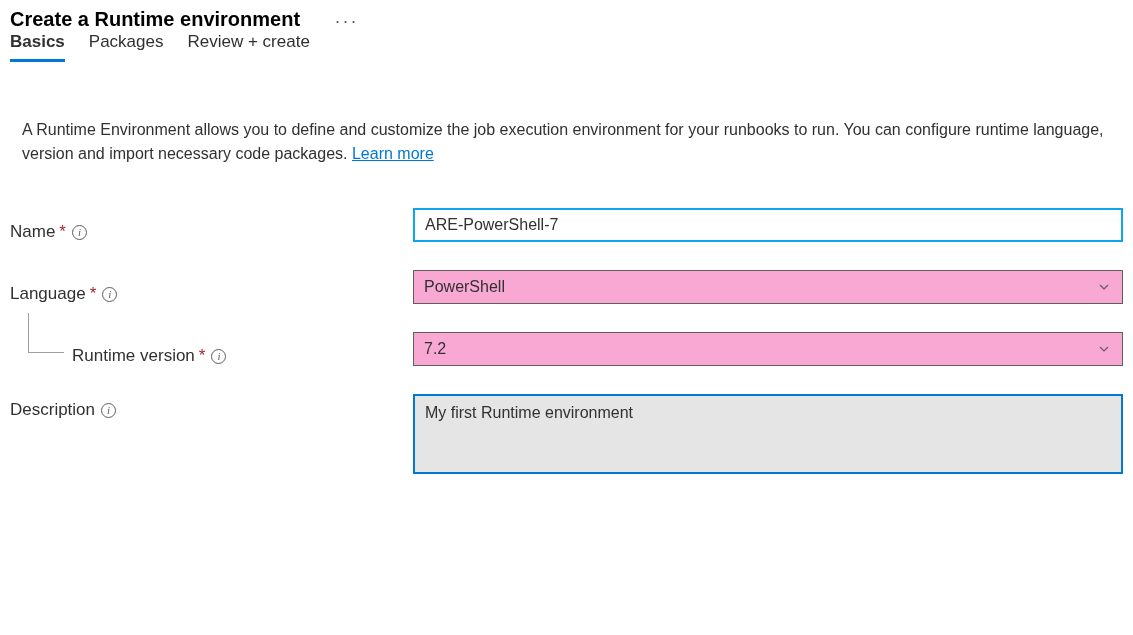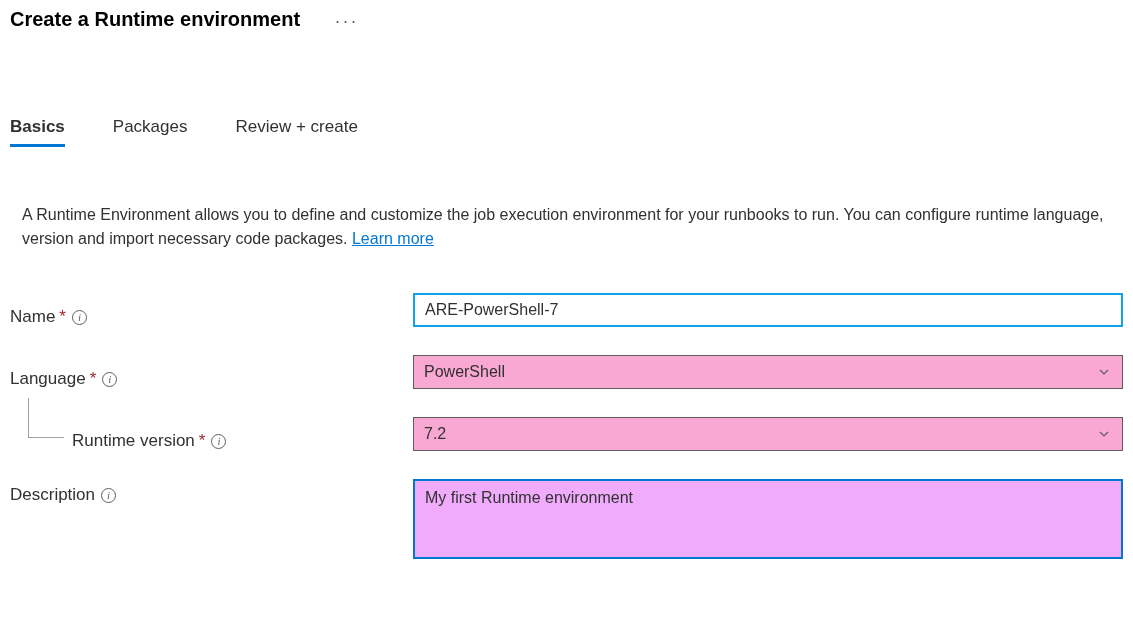--- a/index.html
+++ b/index.html
@@ -25,22 +25,21 @@
       display: inline-block;
       margin-left: 30px;
       color: #605e5c;
       font-size: 18px;
       letter-spacing: 2px;
       vertical-align: middle;
       cursor: pointer;
     }
     .tabs {
       display: flex;
-      gap: 48px;
-      margin-top: 85px;
+      gap: 24px;
       border-bottom: none;
       text-align: right;
     }
     .tab {
       font-size: 17px;
       color: #323130;
       padding-bottom: 8px;
       cursor: pointer;
       position: relative;
     }
@@ -152,21 +151,21 @@
     .chevron-down svg {
       display: block;
     }
     .textarea-field {
       flex: 1;
       max-width: 710px;
       height: 80px;
       padding: 8px 10px;
       font-size: 16px;
       border: 2px solid #0078d4;
-      background: #f0abfc;
+      background: #e5e5e5;
       color: #323130;
       font-family: inherit;
       resize: none;
     }
     .form-row.textarea-row {
       align-items: flex-start;
     }
     .form-row.textarea-row .label-group {
       padding-top: 6px;
       text-align: center;

